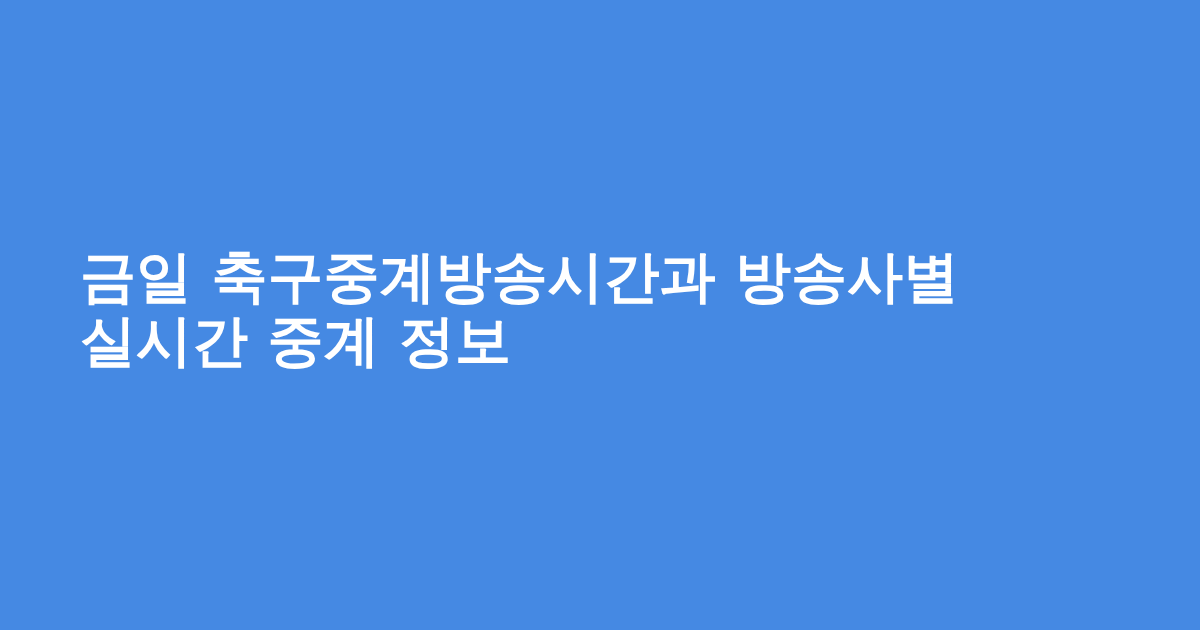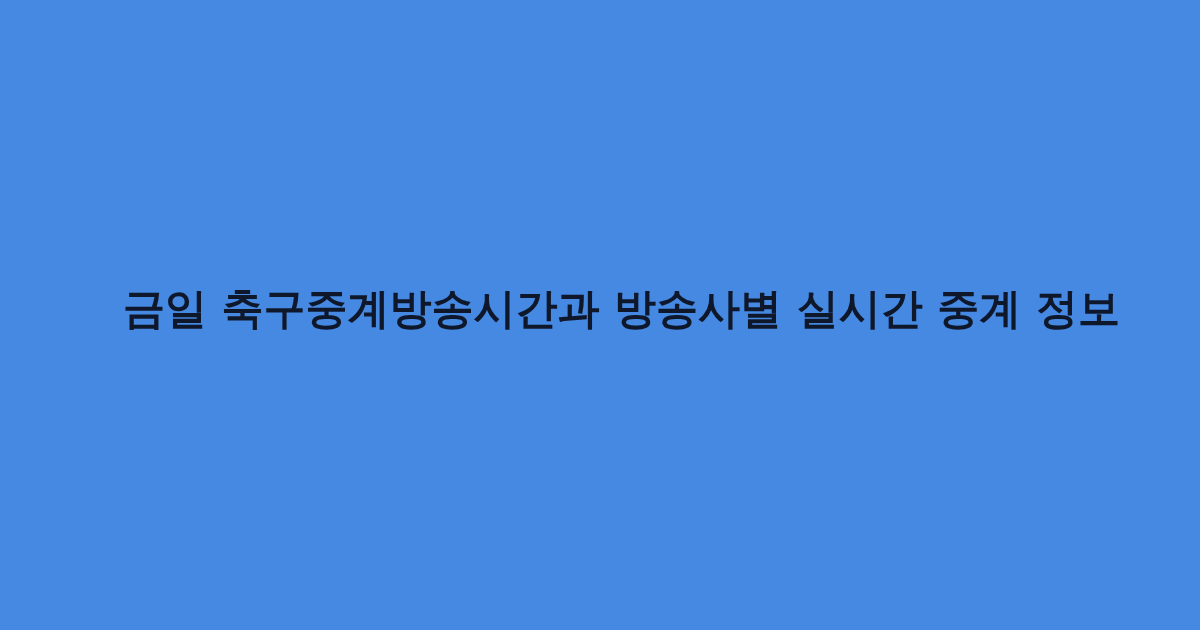--- a/index.html
+++ b/index.html
@@ -28,29 +28,29 @@
   #title-block {
     width: 1040px;
     margin: 0 auto;
     padding: 0;
     text-align: center;
   }
 
   #card-title {
     margin: 0;
     padding: 0;
-    color: #0f172a;
+    color: #ffffff;
     font-family: "DejaVu Sans", "Liberation Sans", sans-serif;
-    font-size: 42px;
+    font-size: 56px;
     font-weight: 700;
     line-height: 64px;
     letter-spacing: 0px;
     word-break: keep-all;
     overflow-wrap: break-word;
-    text-align: right;
+    text-align: left;
     
     transform: translateY(-6px);
   }
 </style>
 </head>
 <body>
 
 <div id="og-card">
 
   <div id="title-block">

